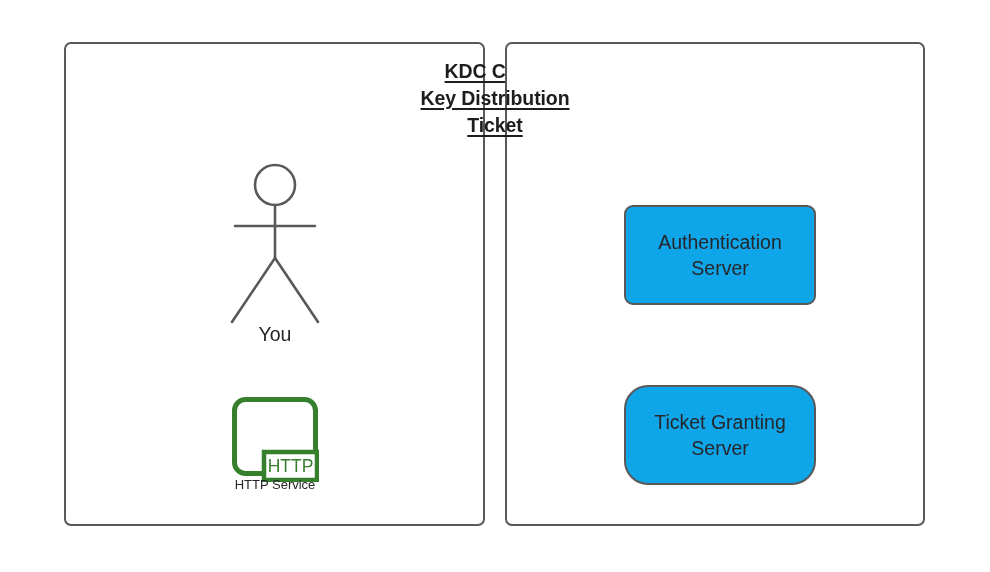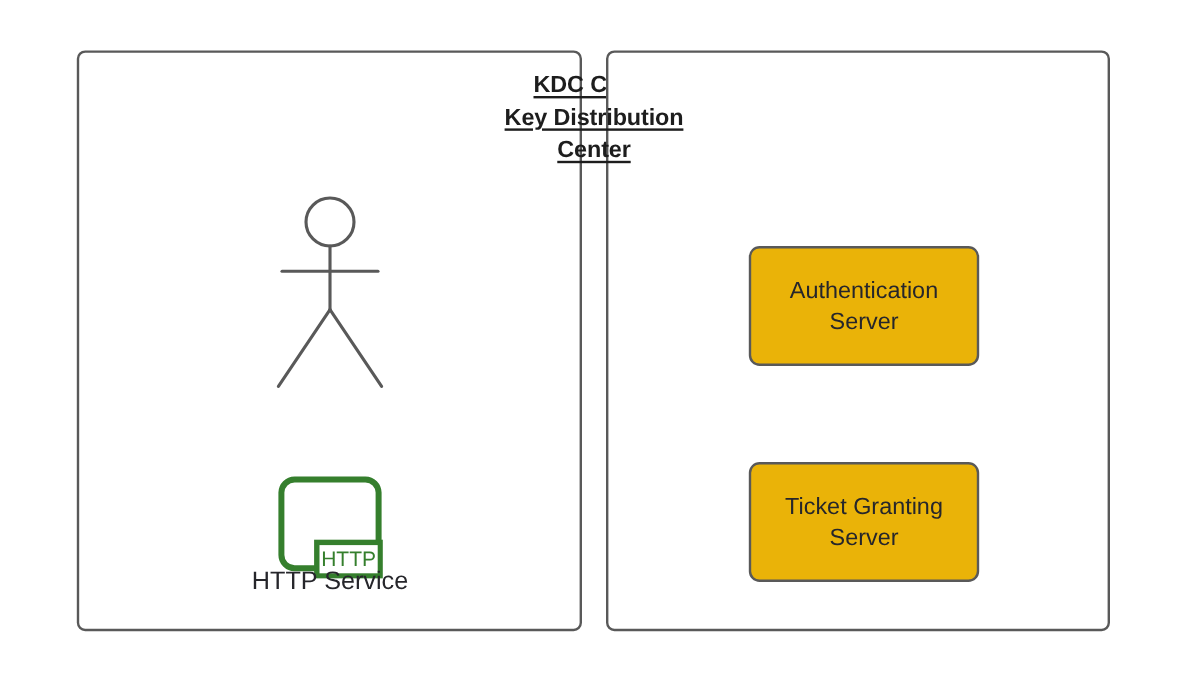--- a/index.html
+++ b/index.html
@@ -102,49 +102,50 @@
   }
   #http-icon svg {
     display: block;
   }
   #http-service-label {
     position: absolute;
     left: 185px;
     top: 473px;
     width: 180px;
     text-align: center;
-    font-size: 21px;
+    font-size: 13px;
     color: #26262b;
     line-height: 24px;
   }
 
   
   .server-box {
     position: absolute;
     box-sizing: border-box;
     left: 624px;
     width: 192px;
     height: 100px;
     border: 2px solid #595959;
     border-radius: 9px;
-    background: #eab308;
+    background: #0ea5e9;
     display: flex;
     align-items: center;
     justify-content: center;
     text-align: center;
     font-size: 19.5px;
     color: #26262b;
     line-height: 26px;
     white-space: pre-line;
   }
   #server-auth {
     top: 205px;
   }
   #server-tgs {
     top: 385px;
+    border-radius: 24px;
   }
 </style>
 </head>
 <body>
 
 <div id="canvas">
 
   <div class="panel" id="panel-client"></div>
 
   <div class="panel-title" id="title-client"><span class="tx">KDC Client</span></div>
@@ -157,35 +158,36 @@
 
         <line x1="50" y1="45" x2="50" y2="98"></line>
 
         <line x1="10" y1="66" x2="90" y2="66"></line>
 
         <line x1="50" y1="98" x2="7" y2="162"></line>
         <line x1="50" y1="98" x2="93" y2="162"></line>
       </g>
     </svg>
   </div>
+  <div id="actor-label">You</div>
 
   <div id="http-icon">
     <svg width="88" height="86" viewBox="0 0 88 86" xmlns="http://www.w3.org/2000/svg">
 
       <rect x="3.5" y="3.5" width="81" height="74" rx="11" ry="11" fill="none" stroke="#357f2d" stroke-width="5"></rect>
 
       <rect x="33" y="56" width="53" height="28" fill="#ffffff" stroke="#357f2d" stroke-width="4.5"></rect>
       <text x="59.5" y="76" text-anchor="middle" font-family="Liberation Sans, sans-serif" font-size="17.5" fill="#357f2d">HTTP</text>
     </svg>
   </div>
   <div id="http-service-label">HTTP Service</div>
 
   <div class="panel" id="panel-kdc"></div>
 
-  <div class="panel-title" id="title-kdc"><span class="tx">Key Distribution</span><br><span class="tx">Center</span></div>
+  <div class="panel-title" id="title-kdc"><span class="tx">Key Distribution</span><br><span class="tx">Ticket</span></div>
 
   <div class="server-box" id="server-auth">Authentication
 Server</div>
 
   <div class="server-box" id="server-tgs">Ticket Granting
 Server</div>
 
 </div>
 
 </body></html>

